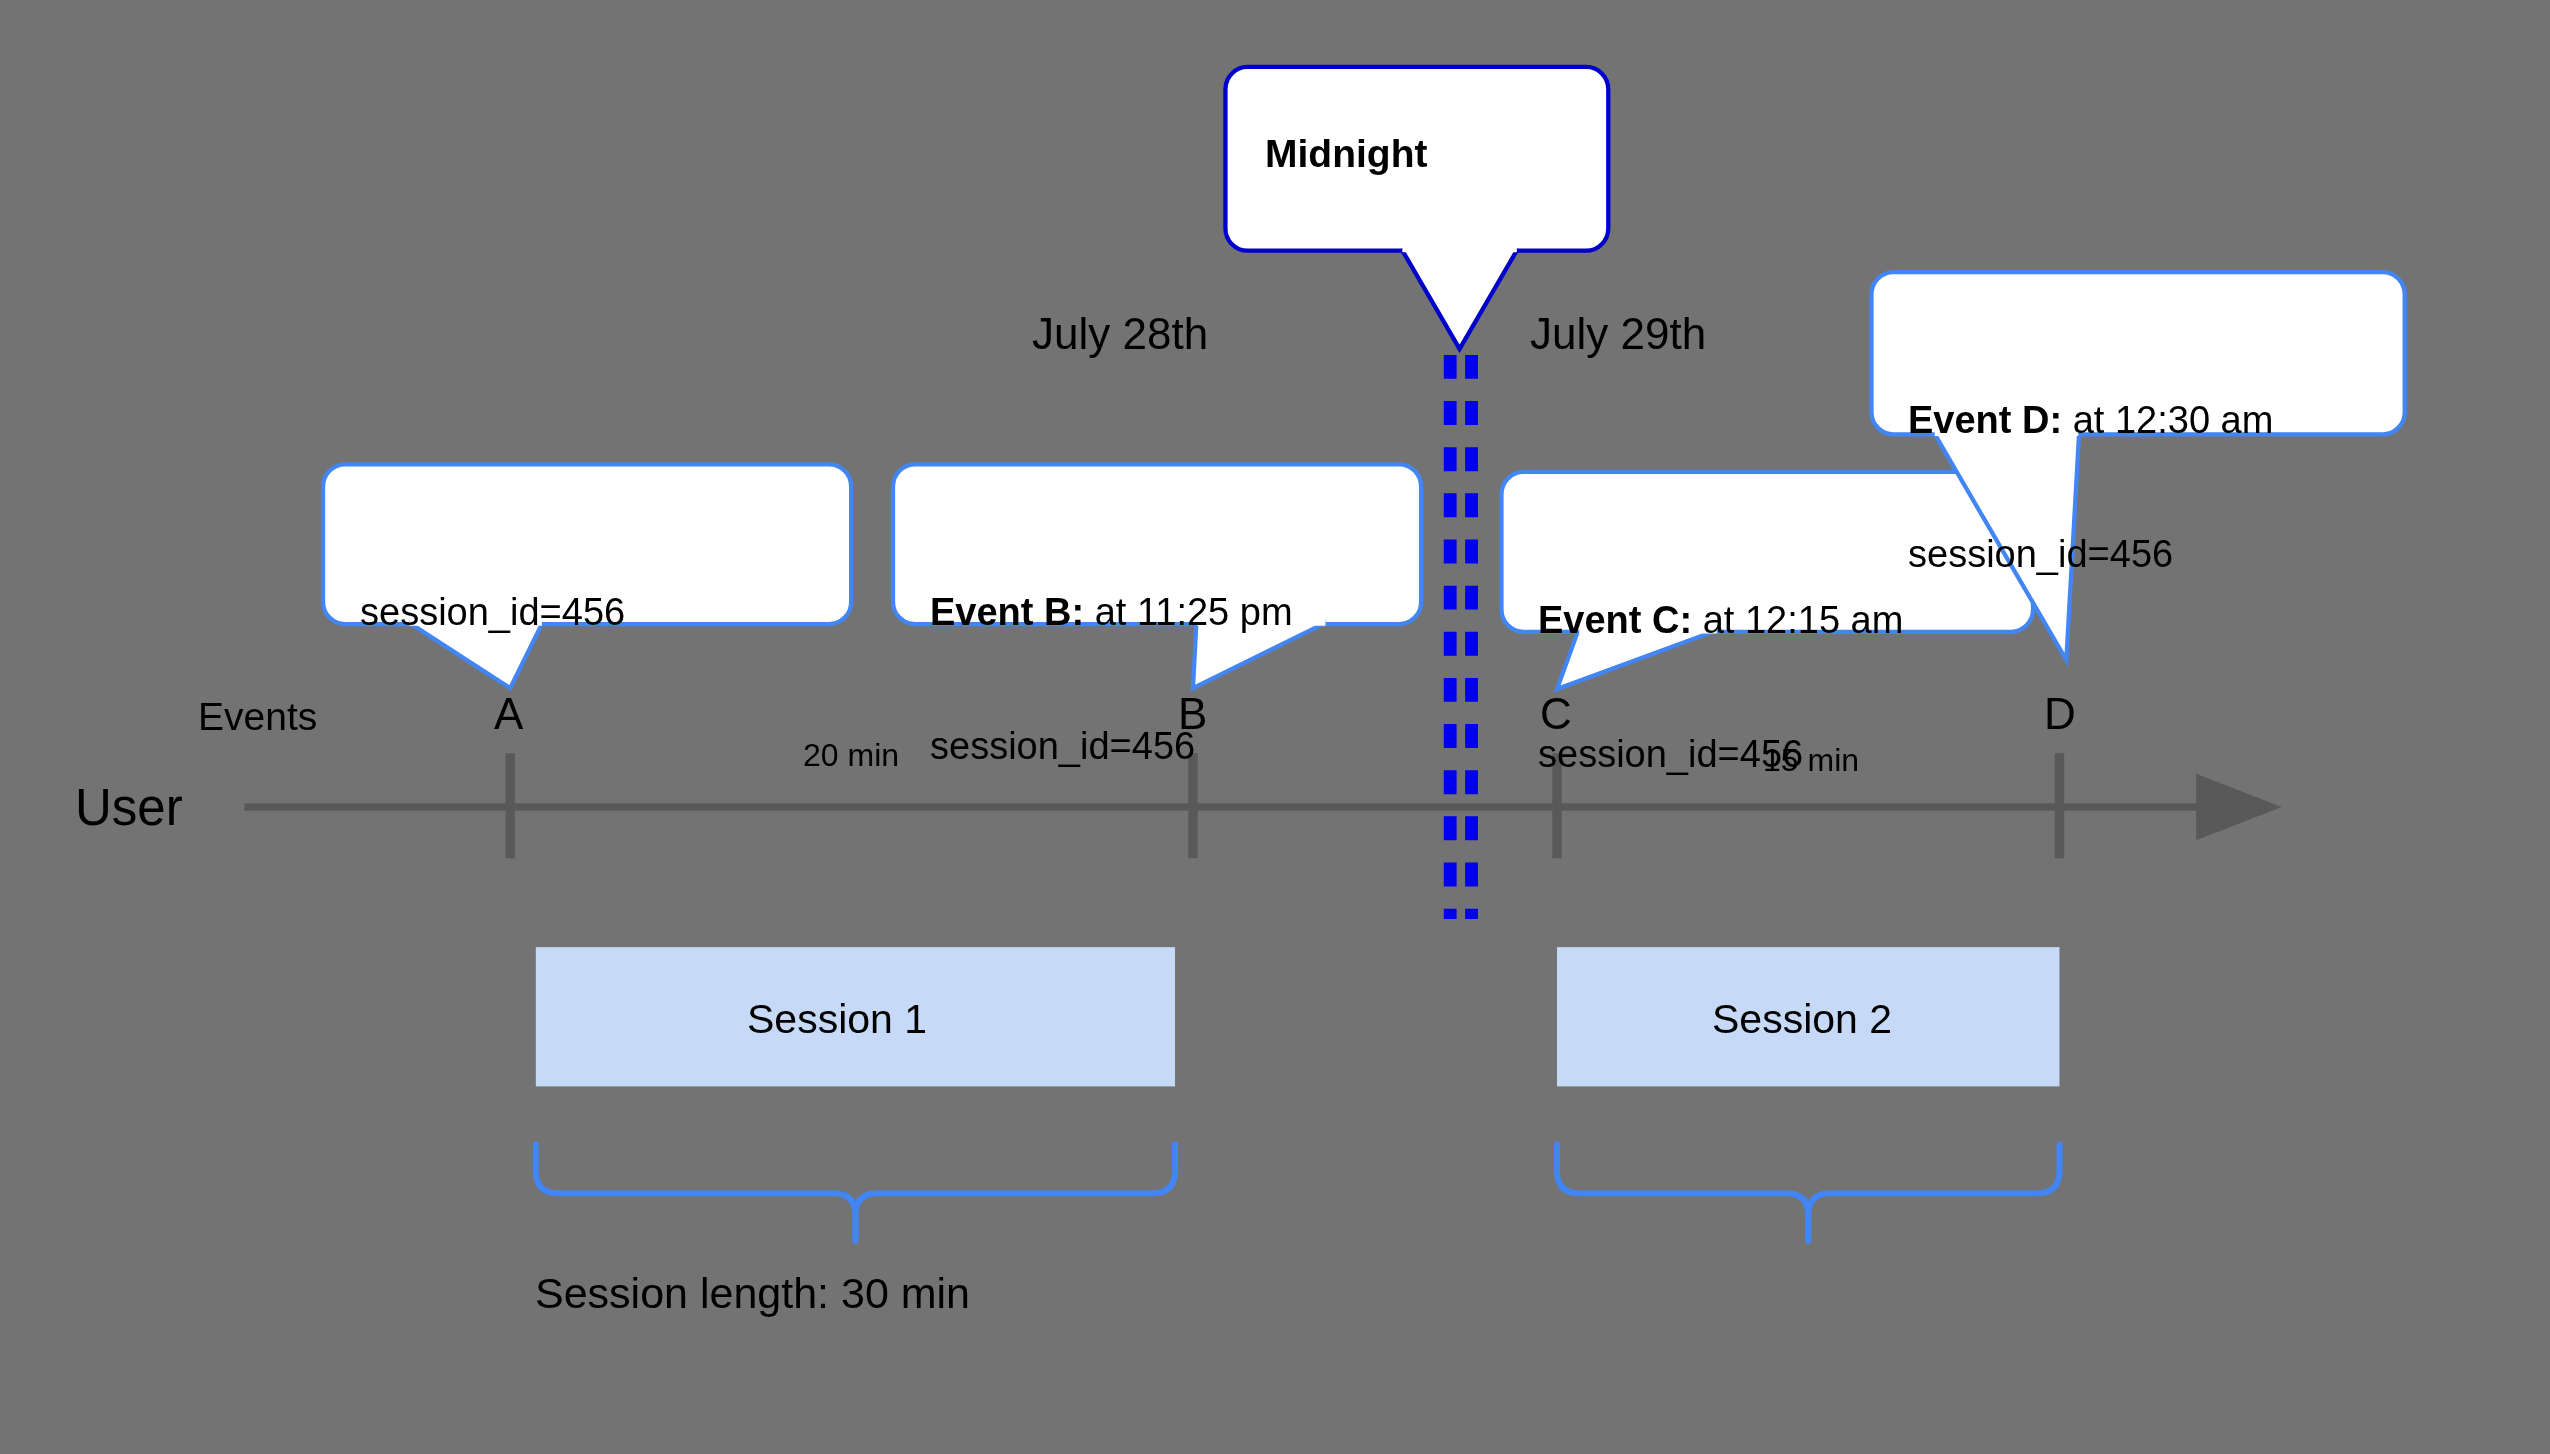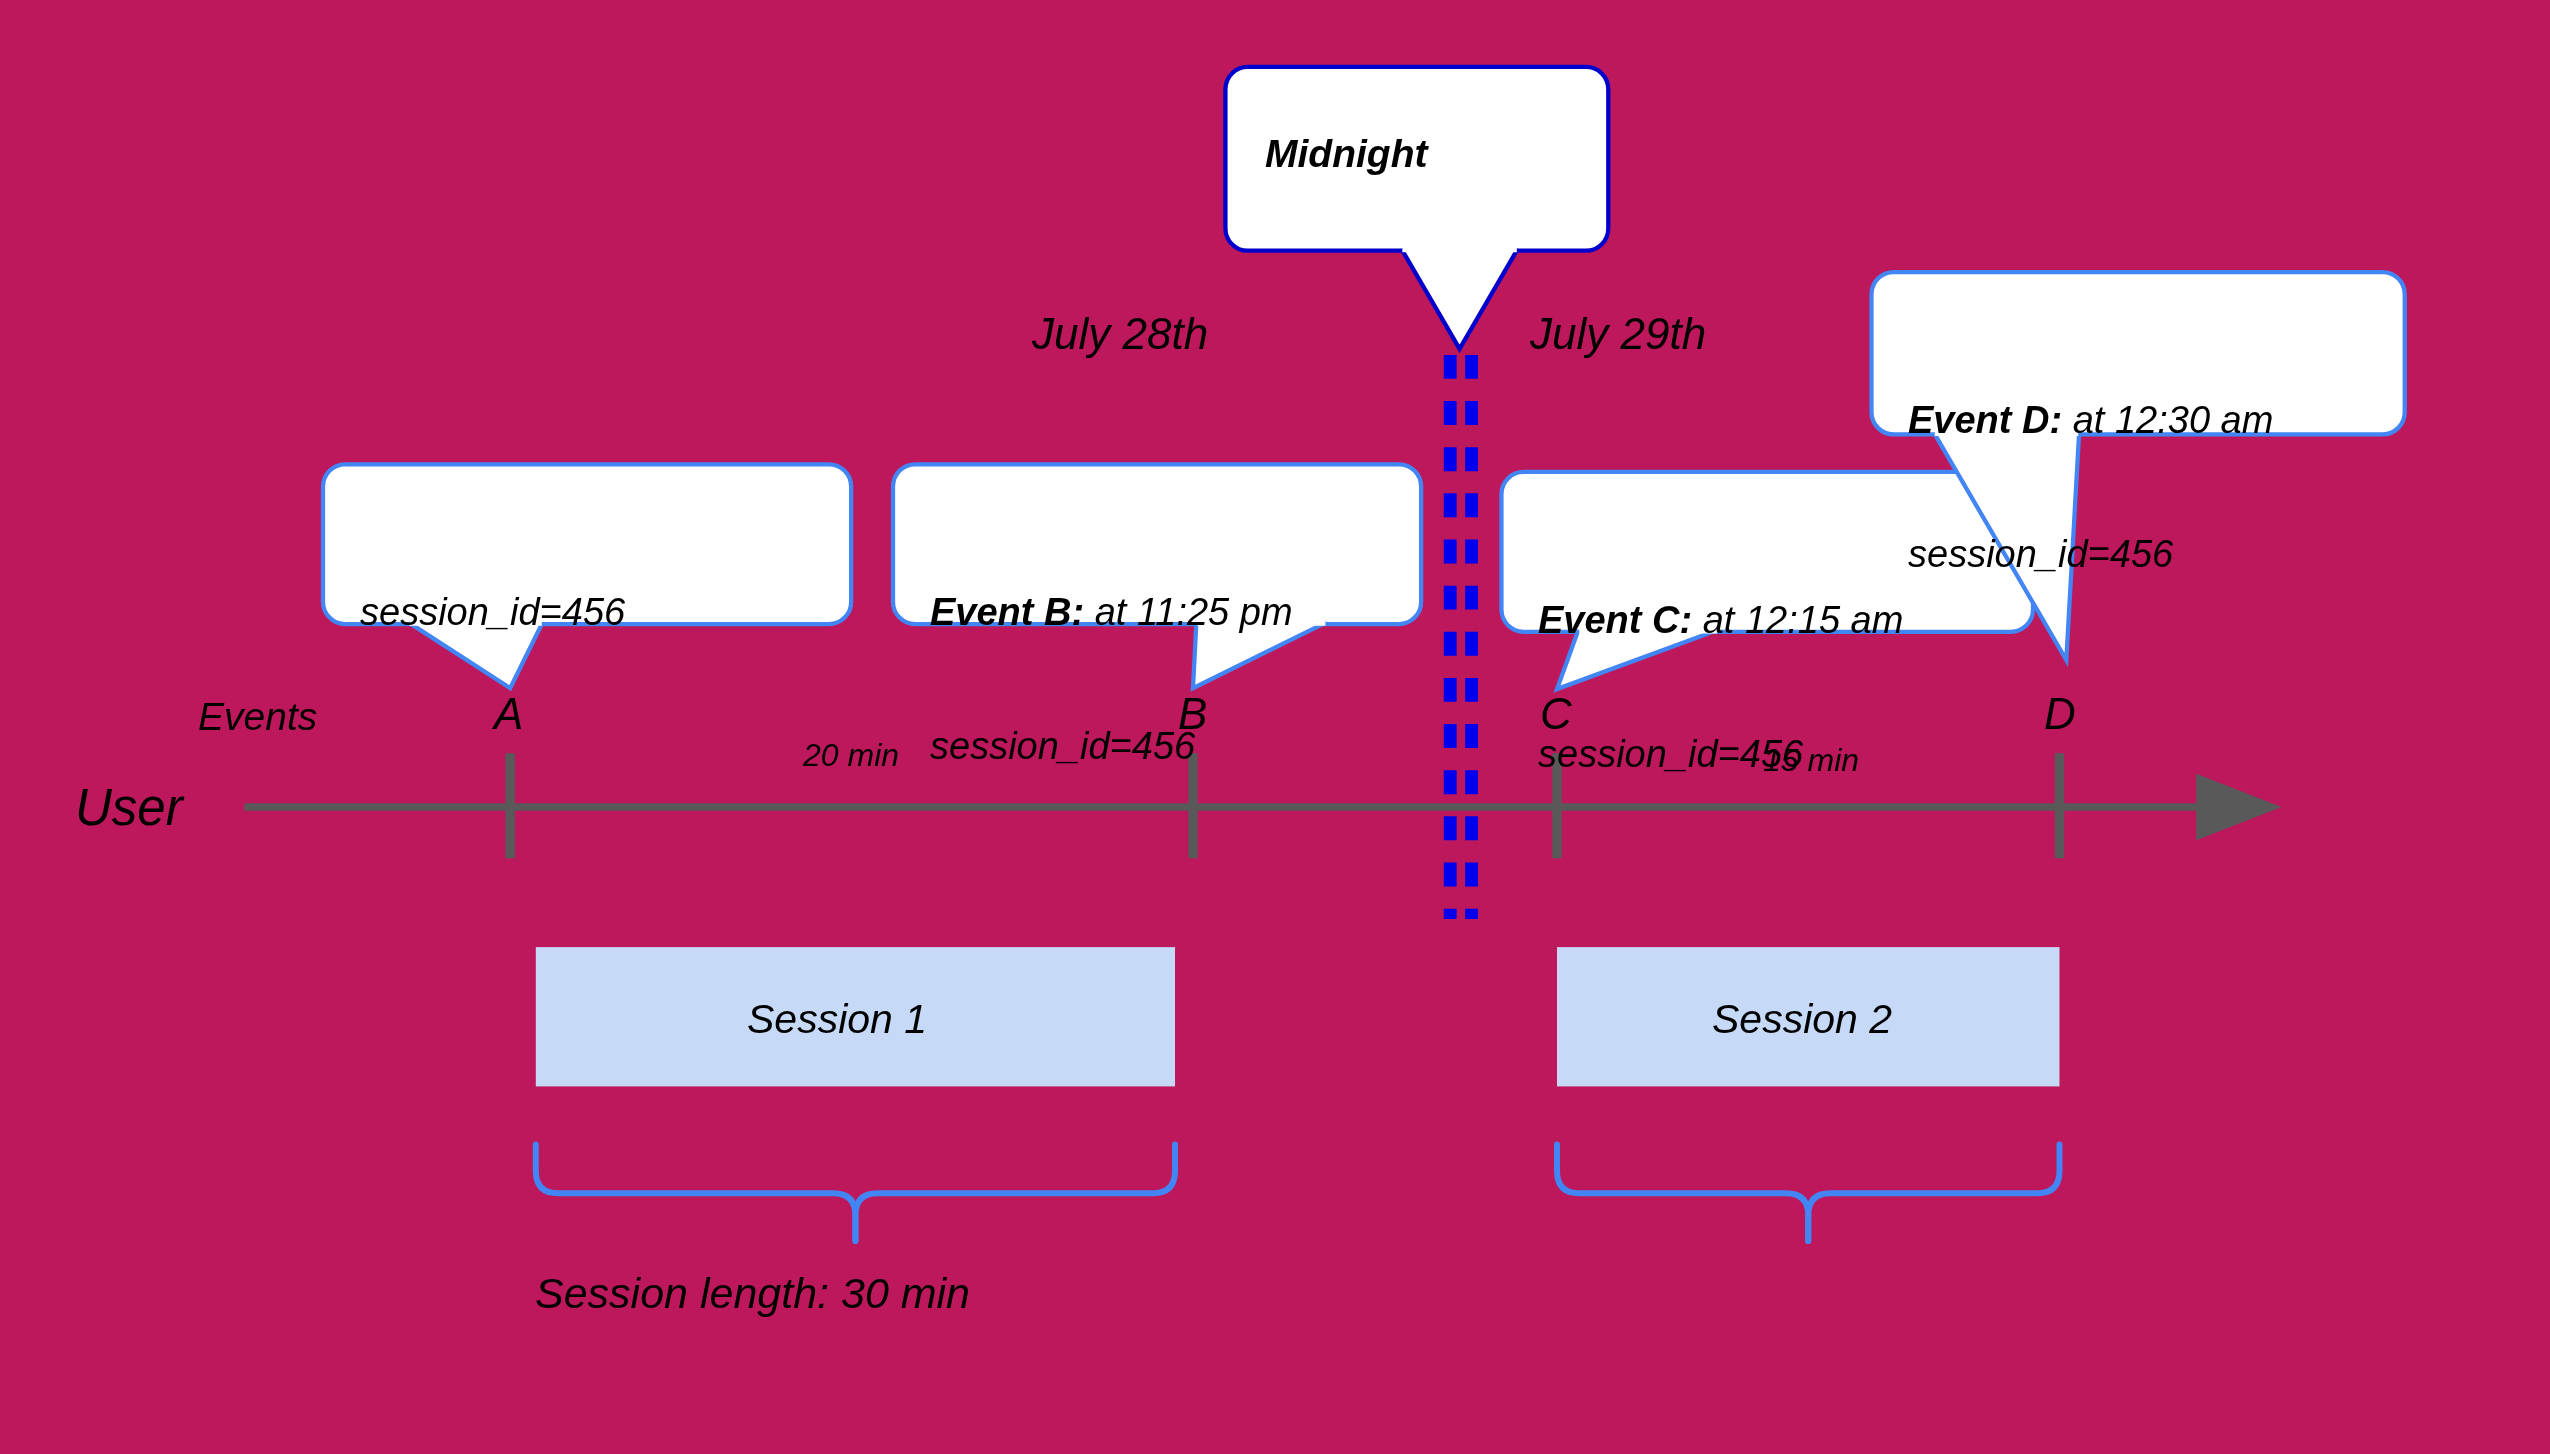--- a/index.html
+++ b/index.html
@@ -7,23 +7,22 @@
     padding: 0;
     background: #ffffff;
   }
   body {
     font-family: "Liberation Sans", sans-serif;
   }
   #canvas {
     position: relative;
     width: 2550px;
     height: 1455px;
-    background: #be185d;
+    background: #737373;
     overflow: hidden;
-    font-style: italic;
   }
   #svg-layer {
     position: absolute;
     left: 0;
     top: 0;
     width: 2550px;
     height: 1455px;
   }
   .txt {
     position: absolute;

